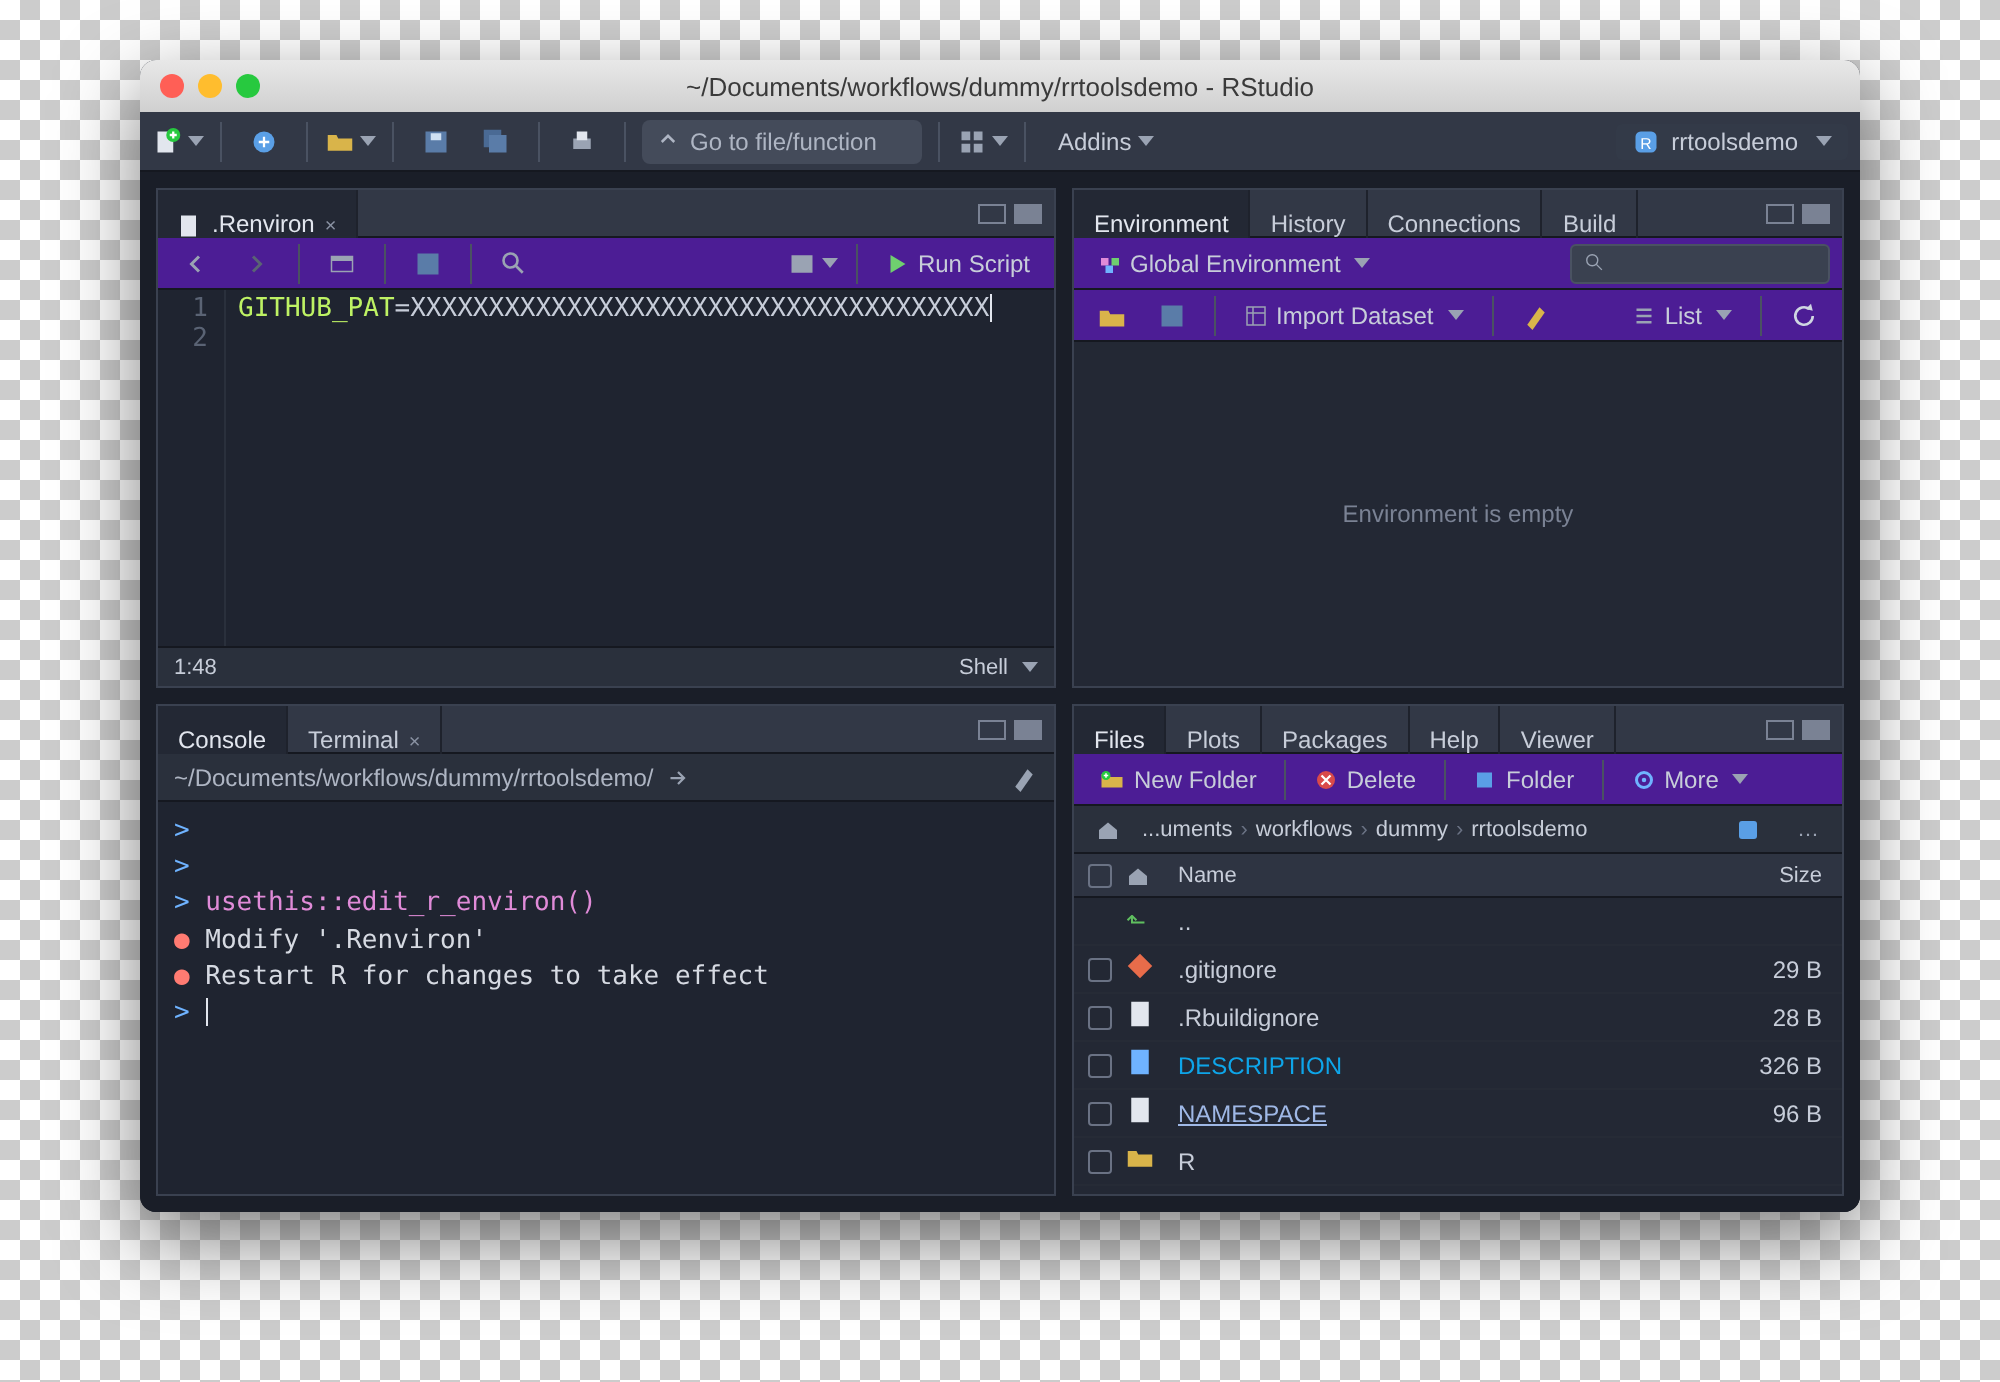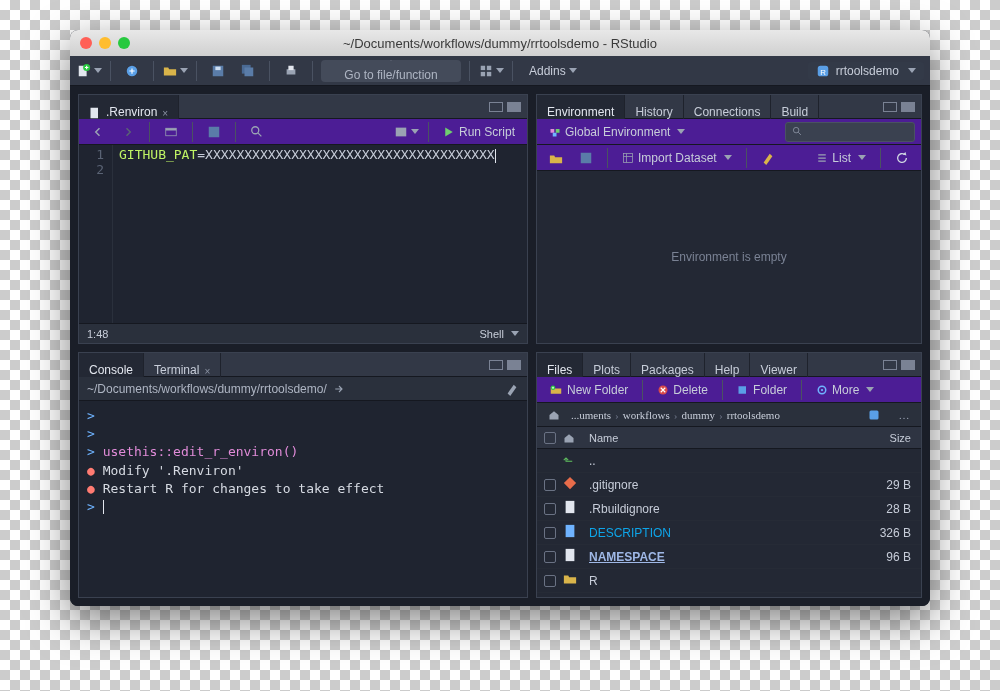--- a/index.html
+++ b/index.html
@@ -52,21 +52,20 @@
     cursor:pointer;
   }
   .chev { width:0;height:0;border-left:4px solid transparent;border-right:4px solid transparent;border-top:5px solid #9aa3b3; margin-left:3px;}
   .gotofile {
     background:#444b5a;
     border-radius:4px;
     height:22px; width:140px;
     display:flex; align-items:center;
     padding:0 8px; color:#aeb5c3;
     gap:6px;
-    flex-direction:column;
   }
   .spacer{flex:1;}
   .proj {
     display:flex;align-items:center;gap:6px;
     background:#333a48; padding:2px 8px; border-radius:3px;
   }
   .ico { width:14px; height:14px; display:inline-block; }
   
   .grid {
     display:grid;
@@ -146,38 +145,38 @@
     flex:1;display:flex;align-items:center;justify-content:center;
     color:#7a8294;font-size:12px;
   }
   .search-env{
     background:#3a4150;border:1px solid #4a5262;border-radius:3px;
     height:20px;width:130px;display:flex;align-items:center;padding:0 6px;gap:4px;
   }
   
   .crumbs{
     height:24px;background:#2a303c;display:flex;align-items:center;
-    padding:0 4px;gap:4px;font-size:11px;border-bottom:1px solid #151820;font-family:Liberation Serif, serif;
+    padding:0 4px;gap:4px;font-size:11px;border-bottom:1px solid #151820;
   }
   .crumb{display:flex;align-items:center;gap:4px;cursor:pointer;}
   .chev-r{color:#6a7284;}
   .file-head{
     height:22px;background:#2e3442;display:flex;align-items:center;
     font-size:11px;border-bottom:1px solid #151820;
   }
   .col-ck{width:26px;}
   .col-ico{width:22px;}
   .col-name{flex:1;padding-left:4px;}
   .col-size{width:60px;text-align:right;padding-right:10px;}
   .flist{flex:1;overflow:auto;}
   .frow{
     height:24px;display:flex;align-items:center;font-size:12px;
     border-bottom:1px solid #262b36;
   }
-  .frow .col-name.link{color:#9fb8e6;text-decoration:underline;font-weight:bold;}
+  .frow .col-name.link{color:#9fb8e6;text-decoration:underline;}
   .ck{width:12px;height:12px;border:1px solid #6a7284;border-radius:2px;margin:0 7px;cursor:pointer;}
   .fi{width:14px;height:14px;display:inline-block;}
   .updir{color:#5fbf5f;}
   .txt-link{color:#0ea5e9;}
   svg{display:block;}
 </style>
 </head>
 <body>
 
 <div class="window">

